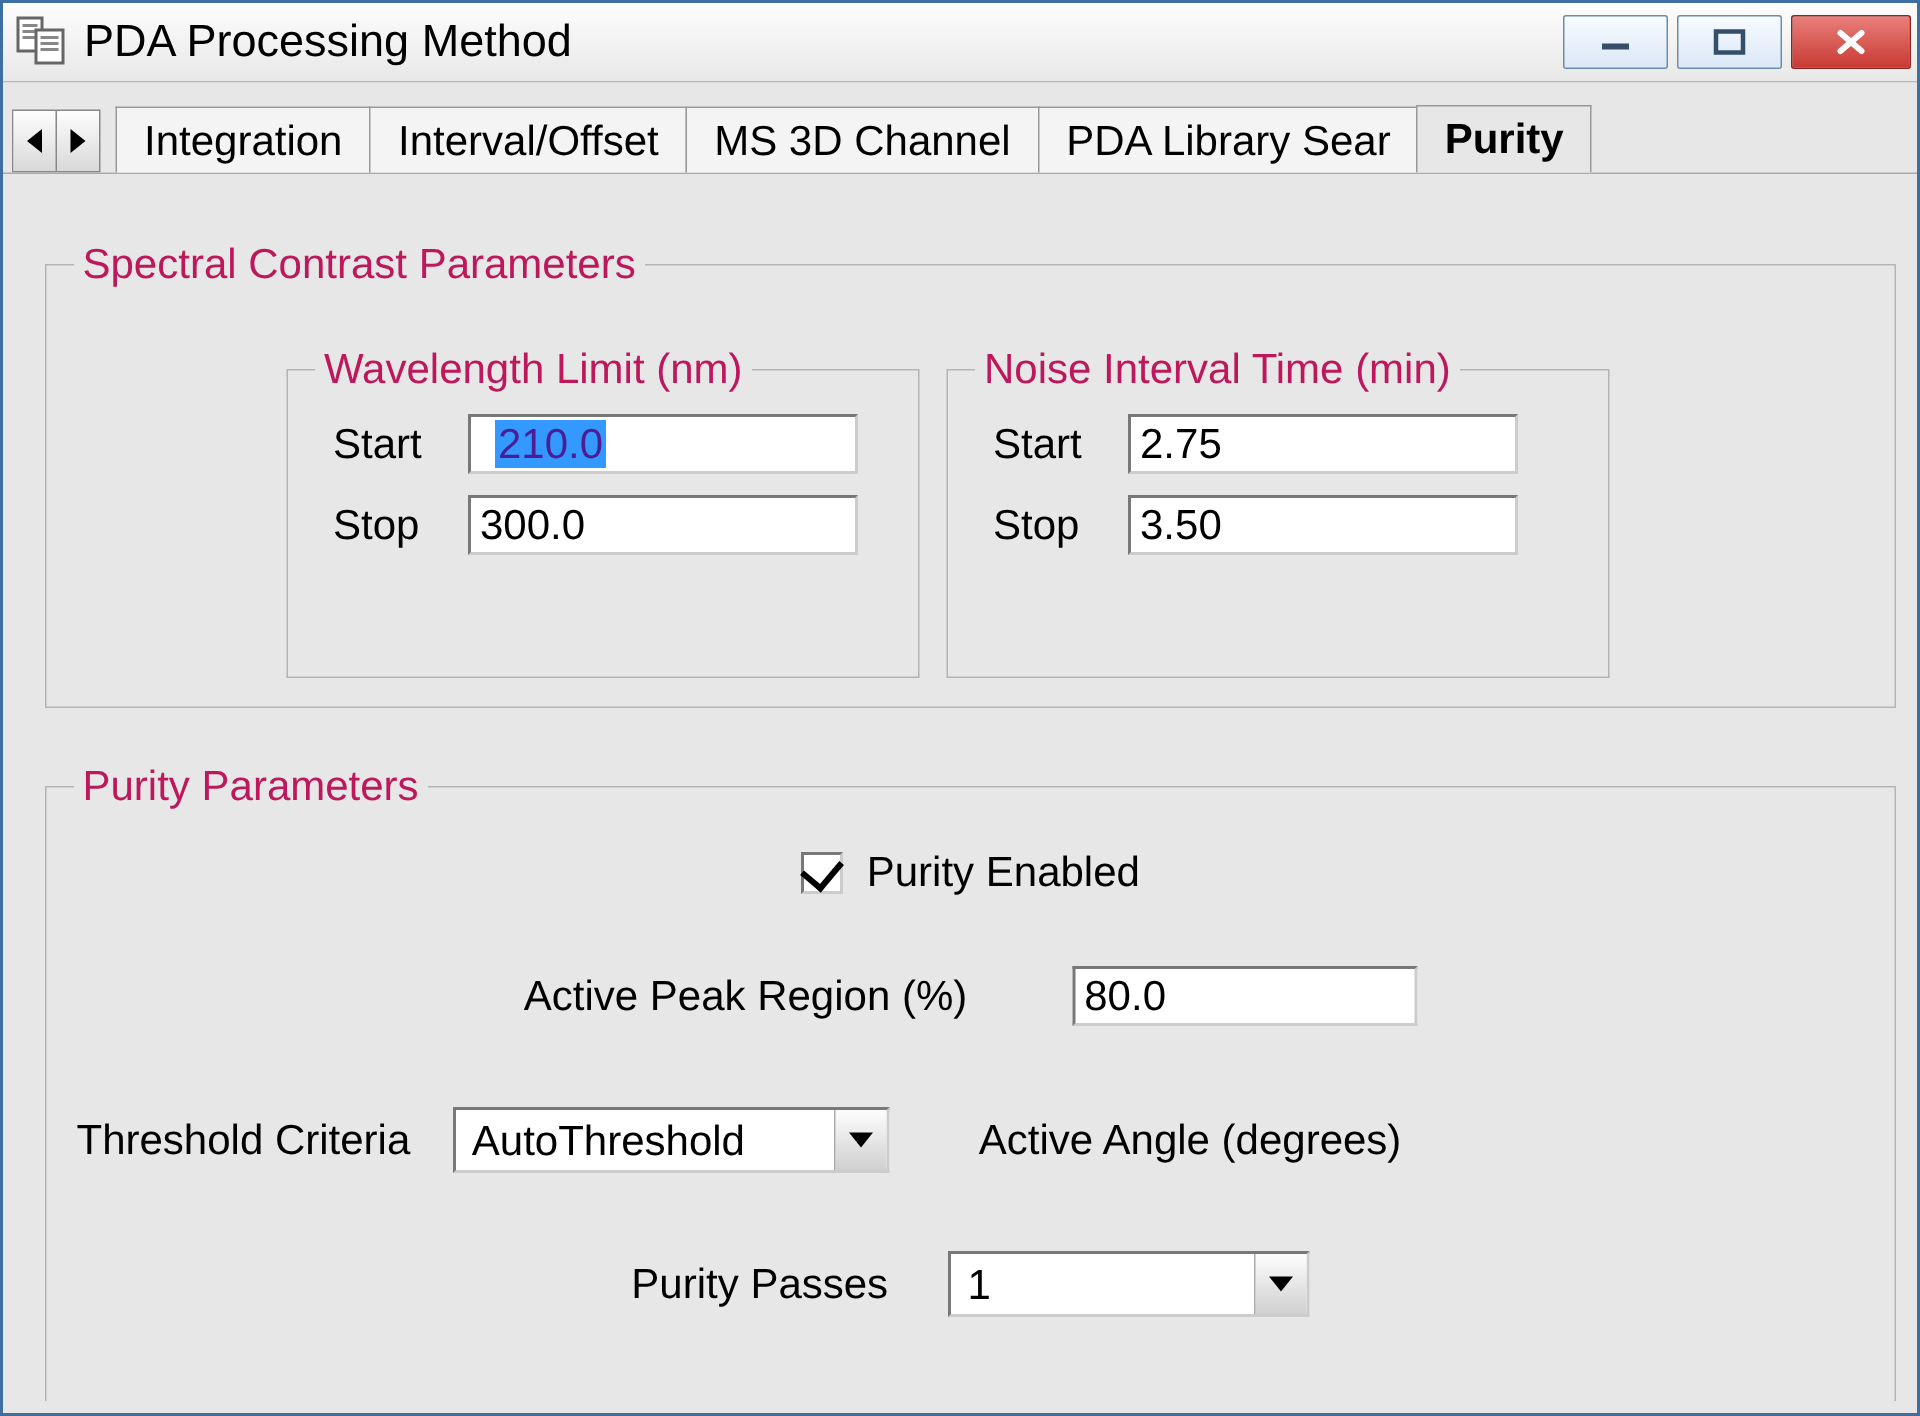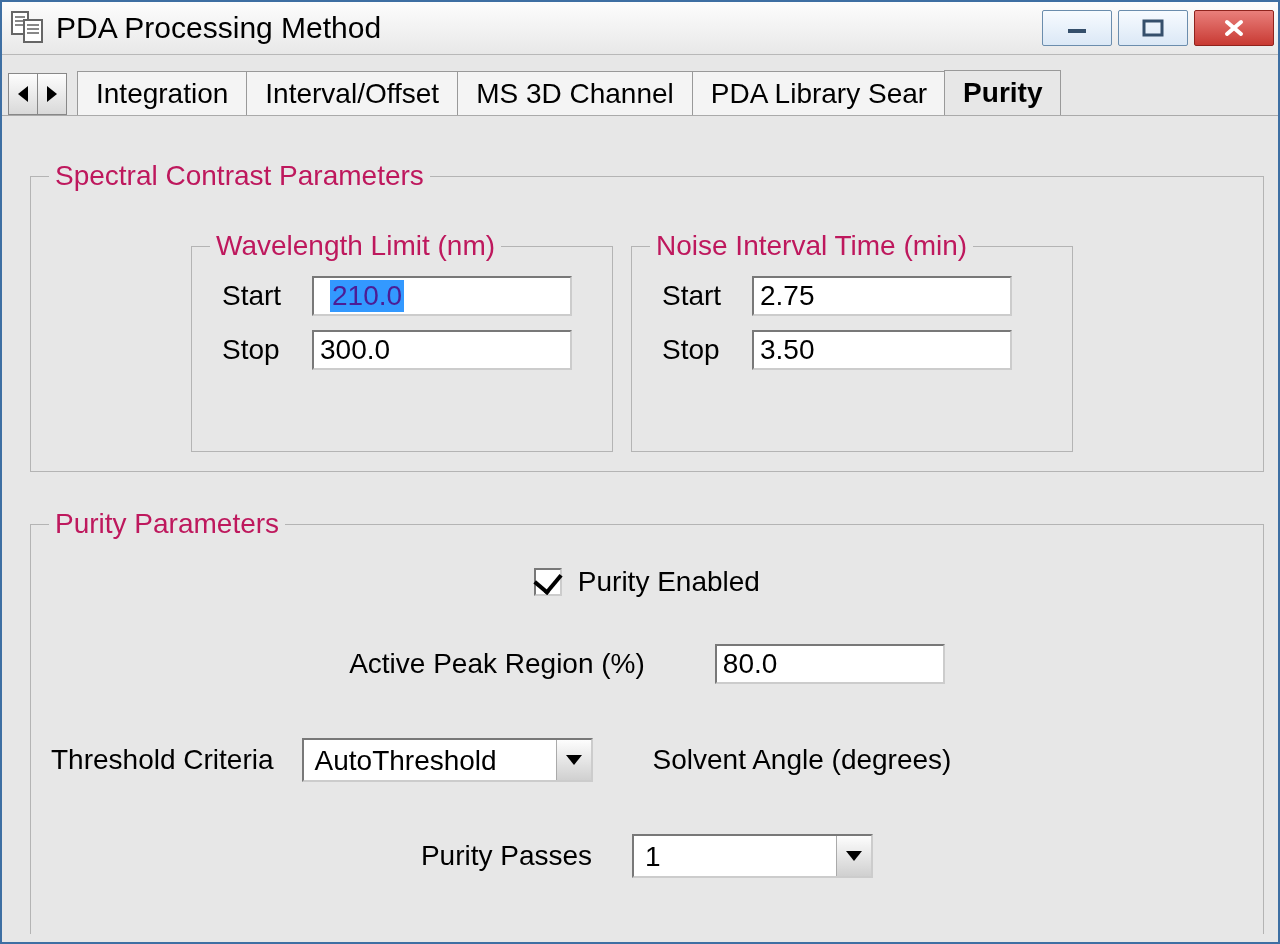--- a/index.html
+++ b/index.html
@@ -393,21 +393,21 @@
 
         <div class="thresh-row">
           <span style="margin-right:28px">Threshold Criteria</span>
           <span class="combo">
             <span class="combo-text" style="min-width:230px">AutoThreshold</span>
             <span class="combo-btn">
                 <span class="tri-down"></span>
               </span>
           </span>
           <span style="flex:0 0 60px"></span>
-          <span style="margin-right:28px">Solvent Angle (degrees)</span>
+          <span style="margin-right:28px">Active Angle (degrees)</span>
         </div>
 
         <div class="passes-row">
           <span class="lbl">Purity Passes</span>
           <span class="combo">
             <span class="combo-text" style="min-width:180px">1</span>
             <span class="combo-btn">
                 <span class="tri-down"></span>
               </span>
           </span>

